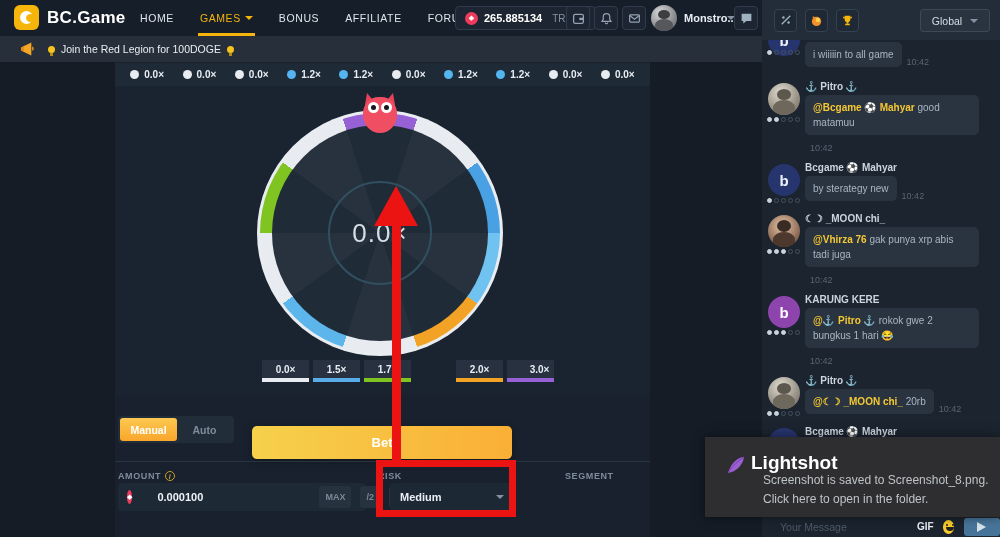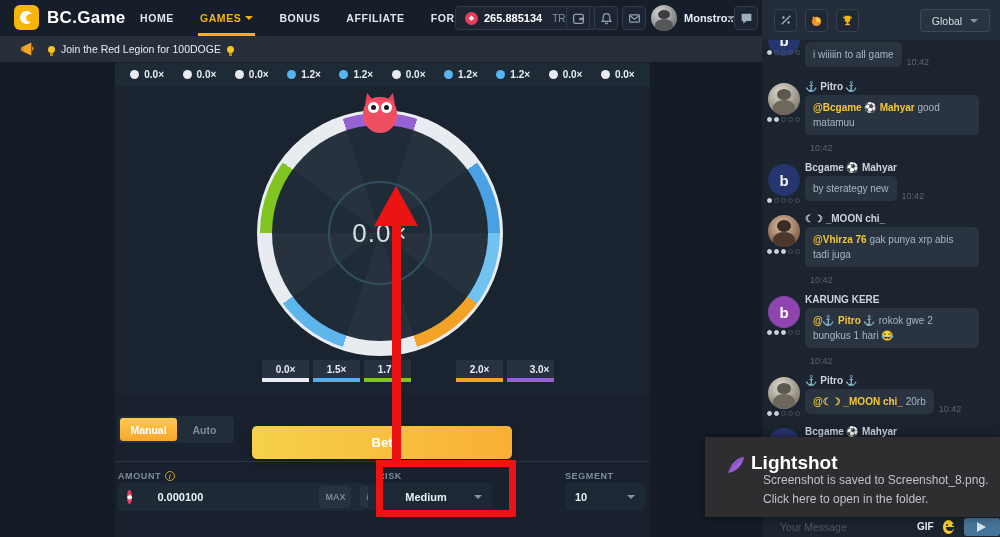--- a/index.html
+++ b/index.html
@@ -9,21 +9,21 @@
   #screen *{box-sizing:border-box;}
 
   
   .navbar{position:absolute;left:0;top:0;width:762px;height:36px;background:#161e29;z-index:5;}
   .logo{position:absolute;left:14px;top:5px;display:flex;align-items:center;gap:8px;}
   .logo-mark{width:25px;height:25px;border-radius:6px;background:#f5b50a;position:relative;}
   .logo-mark:before{content:"";position:absolute;left:6px;top:6px;width:13px;height:13px;border-radius:50%;background:#fff;}
   .logo-mark:after{content:"";position:absolute;left:12px;top:9px;width:9px;height:8px;border-radius:50%;background:#f5b50a;}
   .brand{font-size:17px;font-weight:bold;color:#ffffff;letter-spacing:.3px;}
   .navlinks{position:absolute;left:140px;top:0;height:36px;display:flex;align-items:center;gap:26px;}
-  .navlink{font-size:10.5px;font-weight:bold;color:#dfe7ee;letter-spacing:.6px;position:relative;height:36px;display:flex;align-items:center;gap:4px;}
+  .navlink{font-size:10.5px;font-weight:normal;color:#dfe7ee;letter-spacing:.6px;position:relative;height:36px;display:flex;align-items:center;gap:4px;}
   .navlink.active{color:#f5b50a;}
   .navlink.active .underline{position:absolute;left:-2px;bottom:0;width:calc(100% + 4px);height:3px;background:#f5b50a;}
   .caret{width:0;height:0;border-left:4px solid transparent;border-right:4px solid transparent;border-top:4px solid #8492a2;display:inline-block;}
   .navlink.active .caret{border-top-color:#f5b50a;}
   .balance{position:absolute;left:455px;top:6px;height:24px;border:1px solid #303c4c;background:#1c2531;border-radius:4px;display:flex;align-items:center;padding:0 9px;gap:6px;}
   .coin{width:13px;height:13px;border-radius:50%;background:#ee3b5c;color:#fff;font-size:7px;display:flex;align-items:center;justify-content:center;}
   .bal-amount{font-size:11px;font-weight:bold;color:#ffffff;}
   .bal-cur{font-size:10px;color:#8593a2;margin-left:4px;}
   .sqbtn{position:absolute;top:6px;width:24px;height:24px;border:1px solid #303c4c;border-radius:4px;background:#1c2531;display:flex;align-items:center;justify-content:center;}
   .avatar-nav{position:absolute;left:651px;top:5px;width:26px;height:26px;border-radius:50%;background:radial-gradient(circle at 35% 30%,#d8d8d8,#7d7f82 70%);overflow:hidden;}
@@ -73,21 +73,21 @@
   .divider{position:absolute;left:115px;top:461px;width:535px;height:1px;background:#2a3542;}
 
   .field-label{position:absolute;top:471px;font-size:9px;font-weight:bold;color:#7f8c9b;letter-spacing:.6px;display:flex;align-items:center;gap:4px;}
   .info-i{width:10px;height:10px;border-radius:50%;border:1px solid #c9a227;color:#c9a227;font-size:7px;display:inline-flex;align-items:center;justify-content:center;font-style:italic;font-weight:bold;}
   .amount-box{position:absolute;left:118px;top:483px;width:248px;height:28px;background:#1e2936;border-radius:4px;display:flex;align-items:center;padding:0 5px 0 9px;gap:7px;}
   .amount-box .coin{width:14px;height:14px;}
   .amount-val{flex:1;font-size:11px;font-weight:bold;color:#eef3f7;background:transparent;border:0;outline:0;font-family:inherit;padding:0;margin-left:18px;}
   .mini{height:22px;padding:0 6px;background:#27323f;border-radius:3px;color:#7b8897;font-size:9px;font-weight:bold;display:flex;align-items:center;margin-left:2px;}
   .selbox{position:absolute;top:483px;height:28px;background:#1d2835;border-radius:4px;display:flex;align-items:center;padding:0 10px;}
   .selbox .val{font-size:11px;font-weight:bold;color:#e8eef4;flex:1;}
-  .risk-box{left:368px;width:124px;text-align:center;}
+  .risk-box{left:390px;width:124px;}
   .seg-box{left:565px;width:80px;}
 
   
   .chat{position:absolute;left:762px;top:0;width:238px;height:537px;background:#1b242f;}
   .chat-header{position:absolute;left:0;top:0;width:238px;height:40px;background:#232d39;display:flex;align-items:center;padding-left:12px;gap:8px;z-index:6;}
   .cicon{width:23px;height:23px;border:1px solid #35414f;border-radius:4px;background:#1f2935;display:flex;align-items:center;justify-content:center;}
   .global{position:absolute;right:10px;top:9px;width:70px;height:23px;border:1px solid #3b4856;border-radius:3px;background:#2a3441;display:flex;align-items:center;justify-content:center;gap:8px;font-size:10.5px;color:#d3dce5;}
   .messages{position:absolute;left:0;top:40px;right:0;bottom:22px;overflow:hidden;padding-top:2px;}
   .msg{position:relative;padding-left:38px;margin:0 6px 9px 5px;min-height:42px;}
   .msg .avatar{position:absolute;left:1px;top:2px;width:32px;height:32px;border-radius:50%;overflow:hidden;}
@@ -297,24 +297,20 @@
     <div class="mini">MIN</div>
   </div>
 
   <div class="field-label" style="left:378px">RISK</div>
   <div class="selbox risk-box">
     <span class="val">Medium</span>
     <span class="caret"></span>
   </div>
 
   <div class="field-label" style="left:565px">SEGMENT</div>
-  <div class="selbox seg-box">
-    <span class="val">10</span>
-    <span class="caret"></span>
-  </div>
 
   <div class="chat">
     <div class="chat-header">
       <div class="cicon">
         <svg width="12" height="12" viewBox="0 0 14 14">
             <path d="M2 12 12 2" stroke="#9fb0bf" stroke-width="1.6"></path>
             <circle cx="4" cy="4" r="1.4" fill="#9fb0bf"></circle>
             <circle cx="10" cy="10" r="1.4" fill="#9fb0bf"></circle>
           </svg>
       </div>

